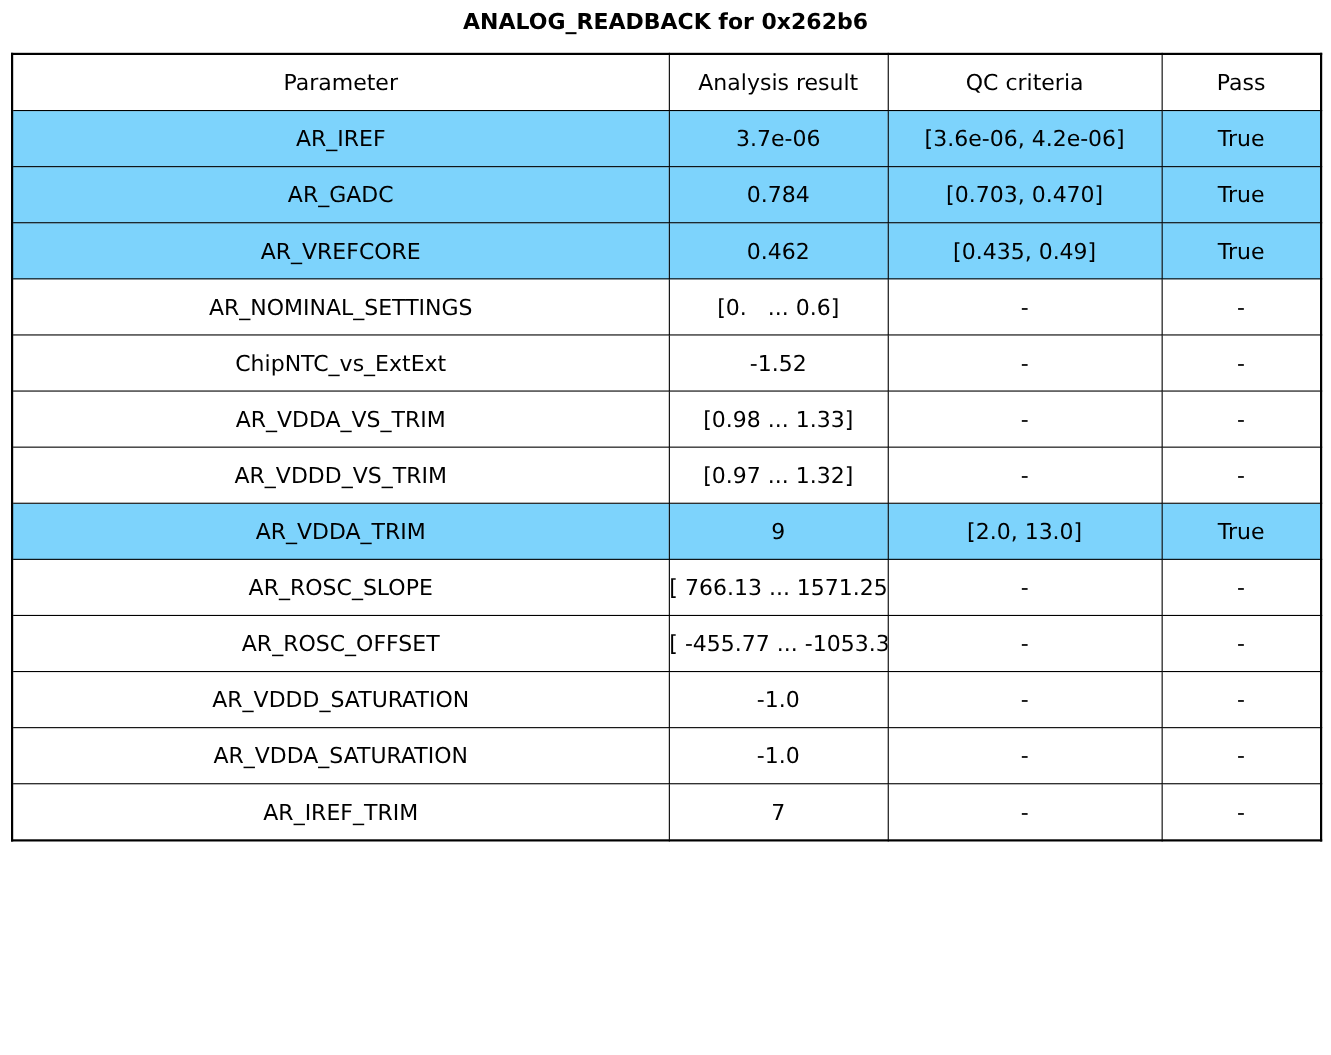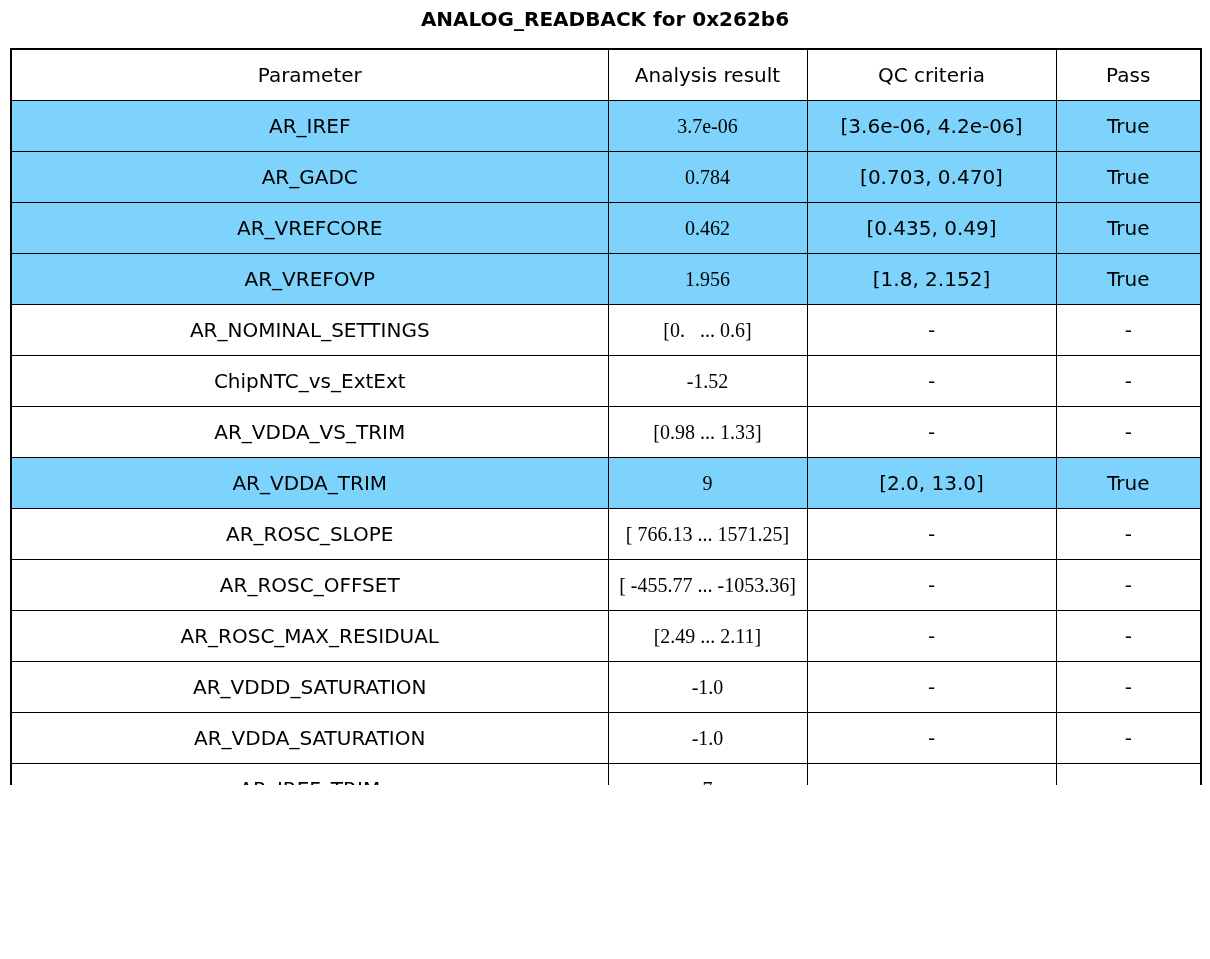--- a/index.html
+++ b/index.html
@@ -52,21 +52,20 @@
     font-weight: normal;
     background: #ffffff;
   }
   tr.row-pass td { background: #7dd3fc; }
   
   .clipwrap {
     overflow: hidden;
     margin-left: -120px;
     padding-left: 120px;
     text-align: center;
-    font-family: Liberation Serif, serif;
   }
   .val { white-space: pre; }
 </style>
 </head>
 <body>
 
 <div class="page">
   <div class="title">ANALOG_READBACK for 0x262b6</div>
 
   <table class="qc-table">
@@ -126,36 +125,20 @@
         <span class="val">0.462</span>
       </div>
     </td>
     <td>
       <span class="val">[0.435, 0.49]</span>
     </td>
     <td>
       <span class="val">True</span>
     </td>
   </tr>
-        <tr class="row-pass">
-    <td>
-      <span class="val">AR_VREFOVP</span>
-    </td>
-    <td>
-      <div class="clipwrap">
-        <span class="val">1.956</span>
-      </div>
-    </td>
-    <td>
-      <span class="val">[1.8, 2.152]</span>
-    </td>
-    <td>
-      <span class="val">True</span>
-    </td>
-  </tr>
         <tr>
     <td>
       <span class="val">AR_NOMINAL_SETTINGS</span>
     </td>
     <td>
       <div class="clipwrap">
         <span class="val">[0.   ... 0.6]</span>
       </div>
     </td>
     <td>
@@ -190,20 +173,36 @@
         <span class="val">[0.98 ... 1.33]</span>
       </div>
     </td>
     <td>
       <span class="val">-</span>
     </td>
     <td>
       <span class="val">-</span>
     </td>
   </tr>
+        <tr>
+    <td>
+      <span class="val">AR_VDDD_VS_TRIM</span>
+    </td>
+    <td>
+      <div class="clipwrap">
+        <span class="val">[0.97 ... 1.32]</span>
+      </div>
+    </td>
+    <td>
+      <span class="val">-</span>
+    </td>
+    <td>
+      <span class="val">-</span>
+    </td>
+  </tr>
         <tr class="row-pass">
     <td>
       <span class="val">AR_VDDA_TRIM</span>
     </td>
     <td>
       <div class="clipwrap">
         <span class="val">9</span>
       </div>
     </td>
     <td>
@@ -229,36 +228,20 @@
       <span class="val">-</span>
     </td>
   </tr>
         <tr>
     <td>
       <span class="val">AR_ROSC_OFFSET</span>
     </td>
     <td>
       <div class="clipwrap">
         <span class="val">[ -455.77 ... -1053.36]</span>
-      </div>
-    </td>
-    <td>
-      <span class="val">-</span>
-    </td>
-    <td>
-      <span class="val">-</span>
-    </td>
-  </tr>
-        <tr>
-    <td>
-      <span class="val">AR_ROSC_MAX_RESIDUAL</span>
-    </td>
-    <td>
-      <div class="clipwrap">
-        <span class="val">[2.49 ... 2.11]</span>
       </div>
     </td>
     <td>
       <span class="val">-</span>
     </td>
     <td>
       <span class="val">-</span>
     </td>
   </tr>
         <tr>

